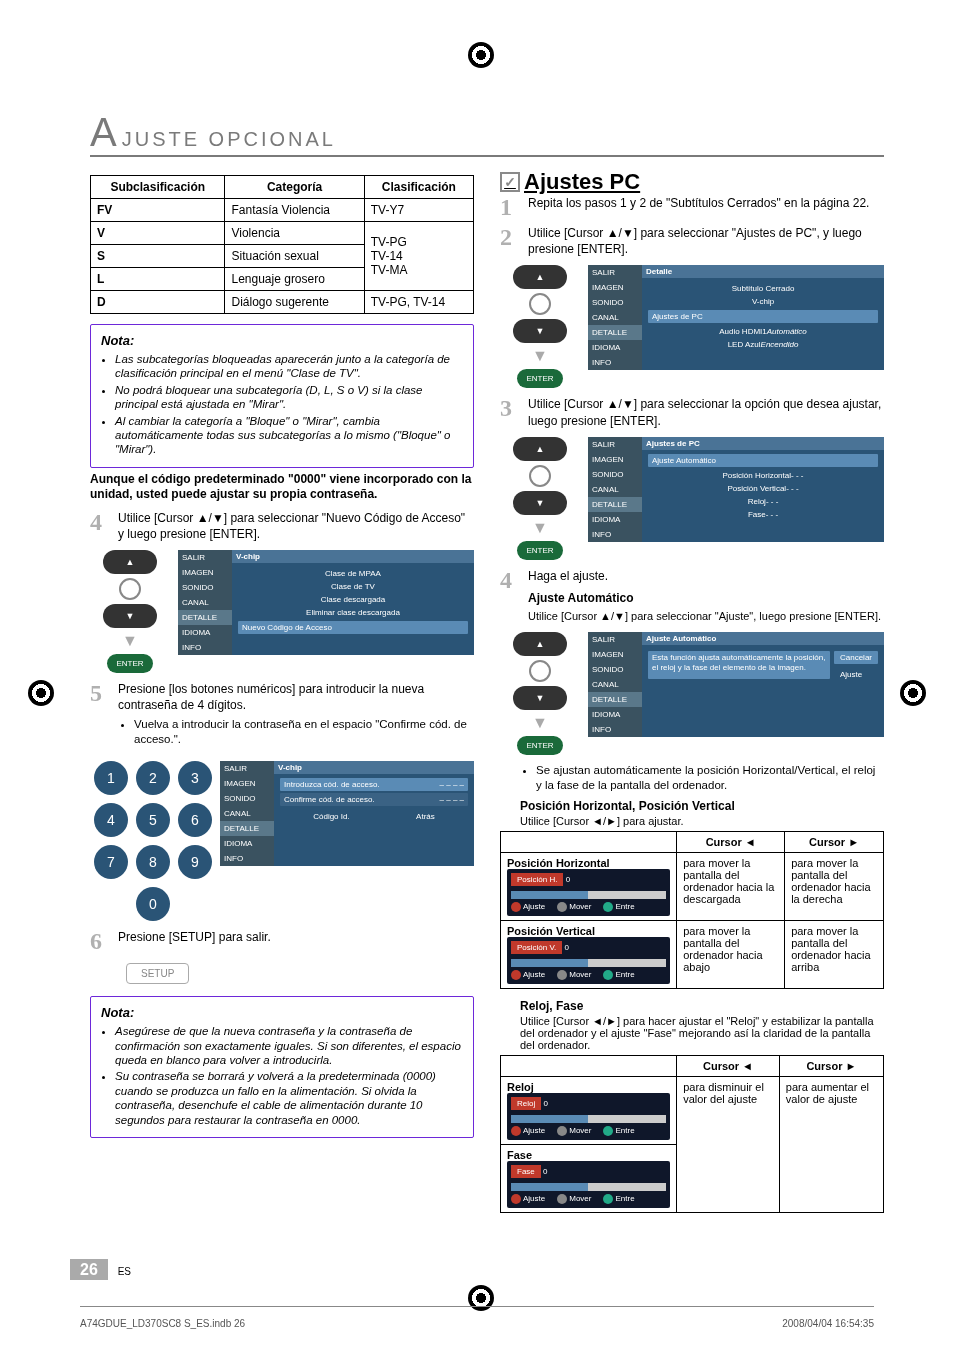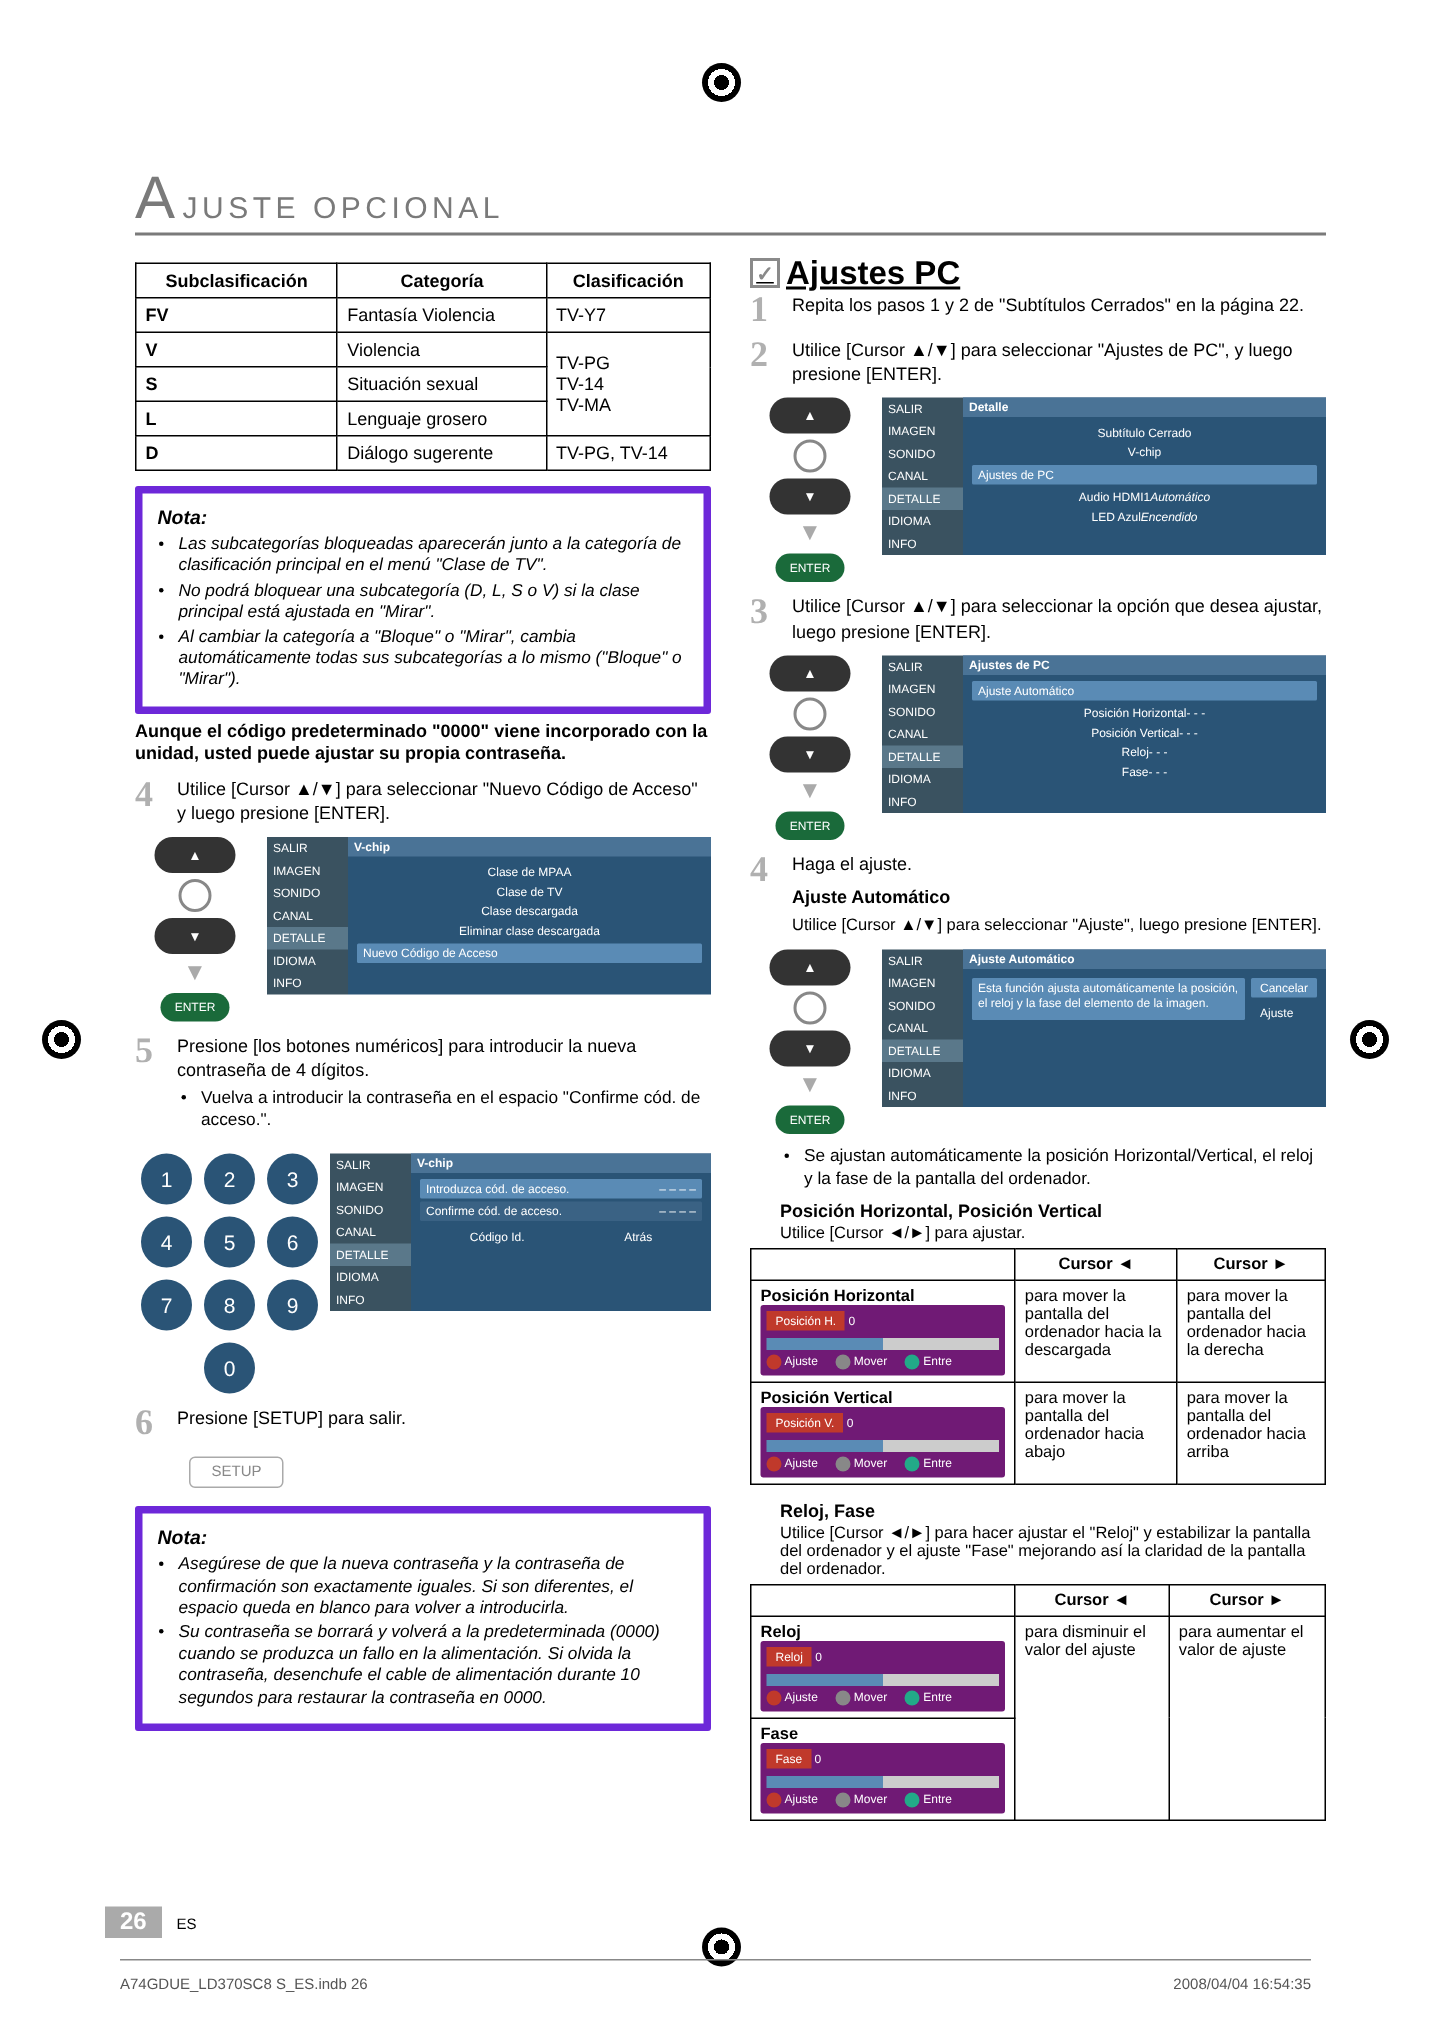--- a/index.html
+++ b/index.html
@@ -9,21 +9,21 @@
   .regmark.cl{top:680px;left:28px}
   .regmark.cr{top:680px;right:28px}
   .regmark.bc{bottom:40px;left:468px}
   .section-title{border-bottom:2px solid #7a7a7a;font-size:20px;color:#7a7a7a;letter-spacing:3px;margin-bottom:12px;display:flex;align-items:baseline}
   .section-title .big{font-size:40px;font-weight:400;margin-right:2px}
   .cols{display:flex;gap:26px}
   .col{flex:1}
   table.class{border-collapse:collapse;width:100%;font-size:12px;margin:6px 0 10px 0}
   table.class th,table.class td{border:1px solid #000;padding:4px 6px;text-align:left}
   table.class th{font-weight:700;text-align:center}
-  .notebox{border:5px solid #6d28d9;border-radius:2px;padding:8px 10px;font-size:11.5px;margin-top:8px}
+  .notebox{border:1px solid #6d28d9;border-radius:2px;padding:8px 10px;font-size:11.5px;margin-top:8px}
   .notebox .nota{font-weight:700;font-style:italic;font-size:13px;margin-bottom:4px}
   .notebox ul{margin:0;padding-left:14px}
   .notebox li{font-style:italic;margin-bottom:2px;line-height:1.25}
   .band{background:linear-gradient(#dcdcdc,#c0c0c0);text-align:center;color:#fff;font-size:20px;font-weight:700;border-radius:2px;padding:4px 0;margin:14px 0 8px;text-shadow:1px 1px 2px #777;position:relative}
   .intro{font-size:12px;font-weight:700;margin:4px 0 8px;line-height:1.25}
   .step{display:flex;gap:8px;margin-bottom:6px}
   .step-num{font-size:24px;font-weight:700;color:#b0b0b0;font-family:Georgia,serif;width:20px;flex-shrink:0;line-height:1}
   .step-body{font-size:12px;line-height:1.35;flex:1}
   .step-body b,.bold{font-weight:700}
   .check{width:16px;height:16px;border:2px solid #8a8a8a;display:inline-flex;align-items:center;justify-content:center;color:#8a8a8a;font-size:14px;vertical-align:0px;margin-right:4px}
@@ -43,27 +43,27 @@
   .tv-r .hdr{background:#4a7396;padding:2px 4px;margin:-4px -6px 4px;font-weight:700}
   .row-split{display:flex;gap:8px;margin:8px 0;align-items:flex-start}
   .numpad{display:grid;grid-template-columns:repeat(3,34px);gap:8px;margin-left:4px}
   .numpad div{width:34px;height:34px;border-radius:50%;background:#2a5476;color:#fff;display:flex;align-items:center;justify-content:center;font-size:14px}
   .numpad .zero{grid-column:2}
   .setupbtn{border:1px solid #aaa;border-radius:4px;padding:4px 14px;font-size:10px;color:#888;display:inline-block;margin:4px 0 4px 36px}
   .sub-bold{font-weight:700;font-size:12px;margin:6px 0 2px}
   table.cur{border-collapse:collapse;width:100%;font-size:11px;margin-bottom:10px}
   table.cur th,table.cur td{border:1px solid #000;padding:4px 6px;vertical-align:top}
   table.cur th{font-weight:700;text-align:center}
-  .slider-panel{background:#701a75;color:#fff;font-size:8px;padding:4px;border-radius:2px}
+  .slider-panel{background:#0f172a;color:#fff;font-size:8px;padding:4px;border-radius:2px}
   .slider-lbl{background:#c0392b;padding:2px 6px;display:inline-block;margin-bottom:3px}
   .slider-bar{height:8px;background:linear-gradient(90deg,#5a8bb5 50%,#ccc 50%);margin:2px 0}
   .slider-btns{display:flex;gap:12px;margin-top:3px}
   .slider-btns span{font-size:8px}
   .slider-btns .c{width:10px;height:10px;border-radius:50%;display:inline-block;vertical-align:middle;margin-right:2px}
-  .pgnum{position:absolute;bottom:60px;left:70px;font-size:14px}
+  .pgnum{position:absolute;bottom:72px;left:70px;font-size:14px}
   .pgnum .n{background:#aaa;color:#fff;padding:2px 10px;font-weight:700;font-size:16px}
   .footer{position:absolute;bottom:22px;left:80px;right:80px;display:flex;justify-content:space-between;font-size:10px;color:#555}
   .finebar{position:absolute;bottom:44px;left:80px;right:80px;border-top:1px solid #888}
   ul.bul{margin:4px 0 6px 0;padding-left:16px;font-size:11.5px}
   ul.bul li{line-height:1.3}
   .mini{font-size:11px}
 </style>
 </head>
 <body>
 

